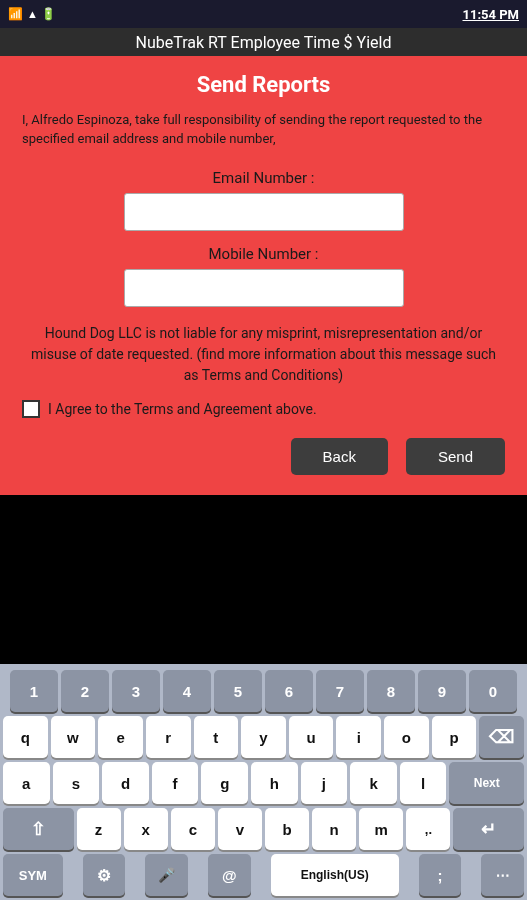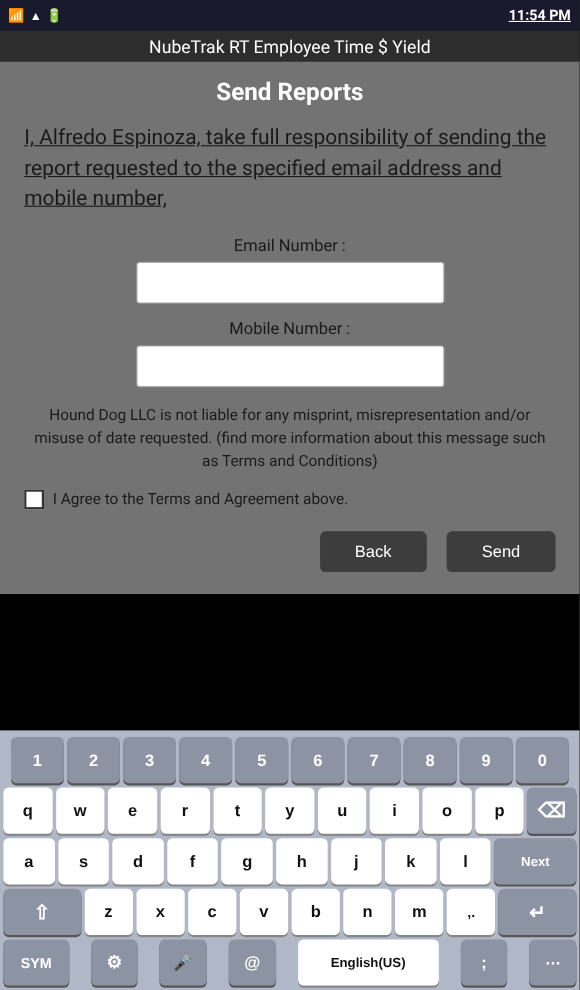--- a/index.html
+++ b/index.html
@@ -34,39 +34,38 @@
       align-items: center;
       padding: 0 14px;
       color: #fff;
       font-size: 16px;
       font-weight: normal;
       justify-content: center;
     }
 
     
     .main-content {
-      background: #737373;
+      background: #ef4444;
       padding: 16px 22px 20px 22px;
       flex: 1;
     }
 
     .page-title {
       text-align: center;
       color: #fff;
       font-size: 22px;
       font-weight: bold;
       margin-bottom: 14px;
     }
 
     .disclaimer-text {
       color: #1a1a1a;
-      font-size: 19px;
+      font-size: 13px;
       line-height: 1.45;
       margin-bottom: 20px;
-      text-decoration: underline;
     }
 
     .form-group {
       margin-bottom: 14px;
       display: flex;
       flex-direction: column;
       align-items: center;
     }
 
     .form-label {

